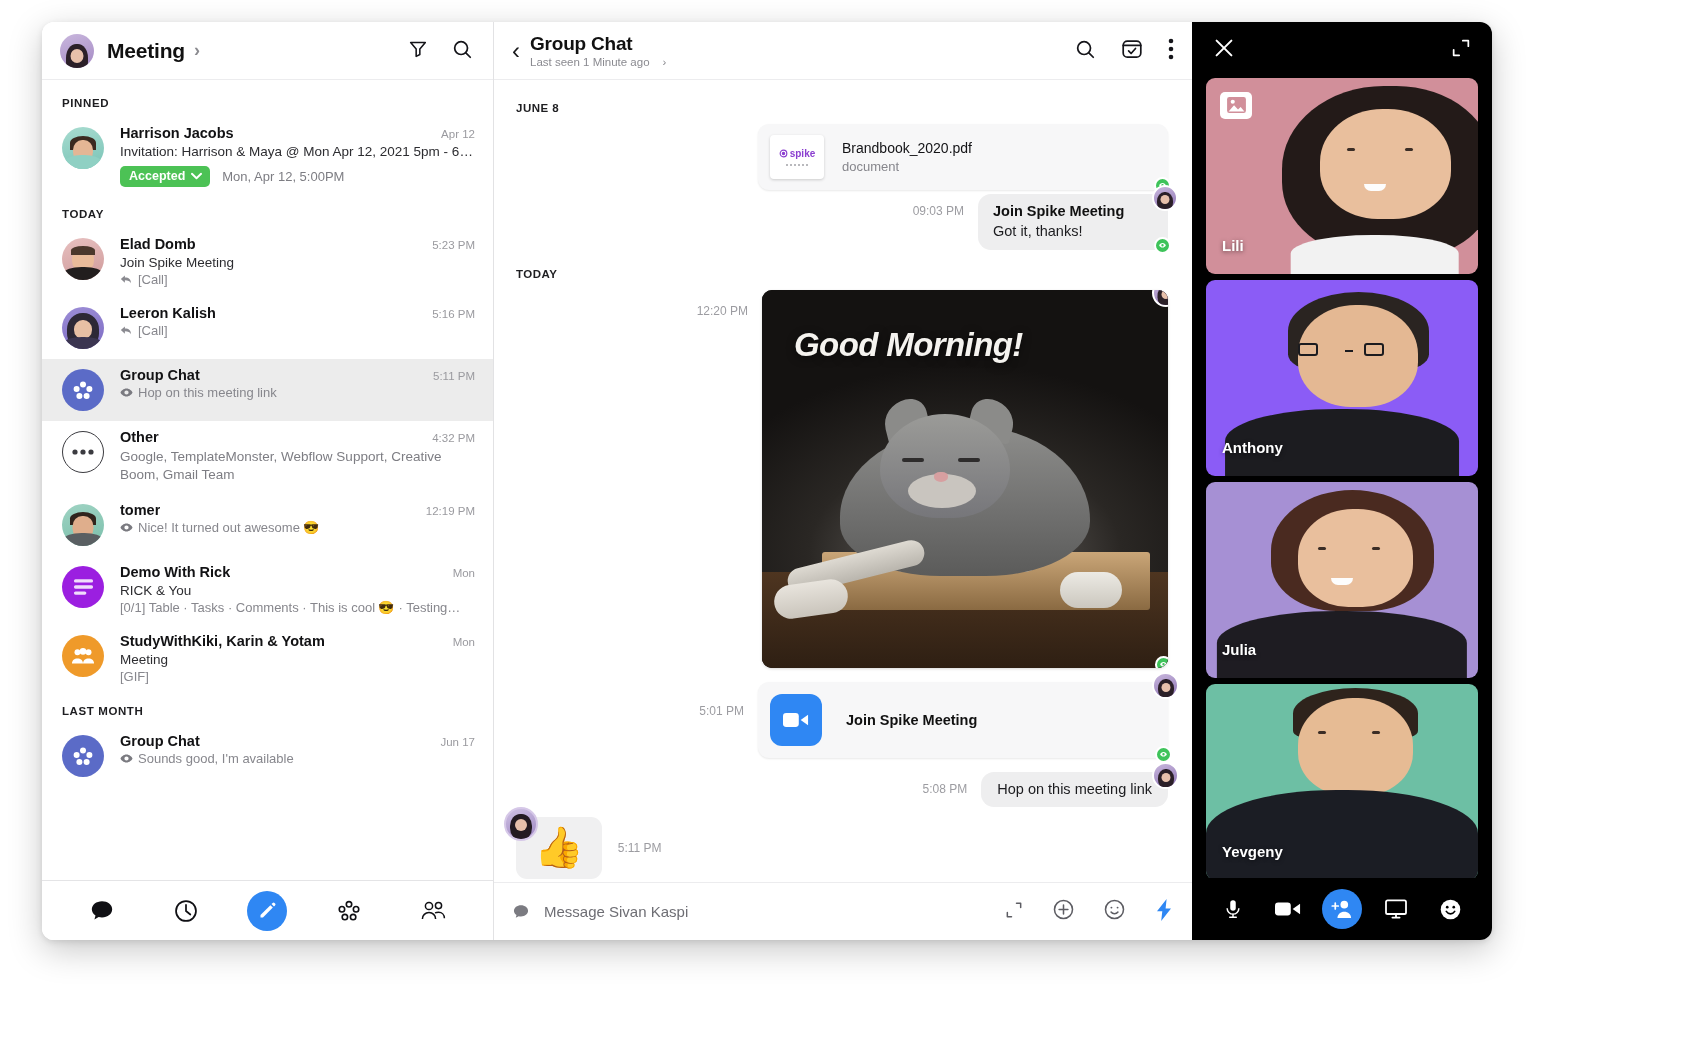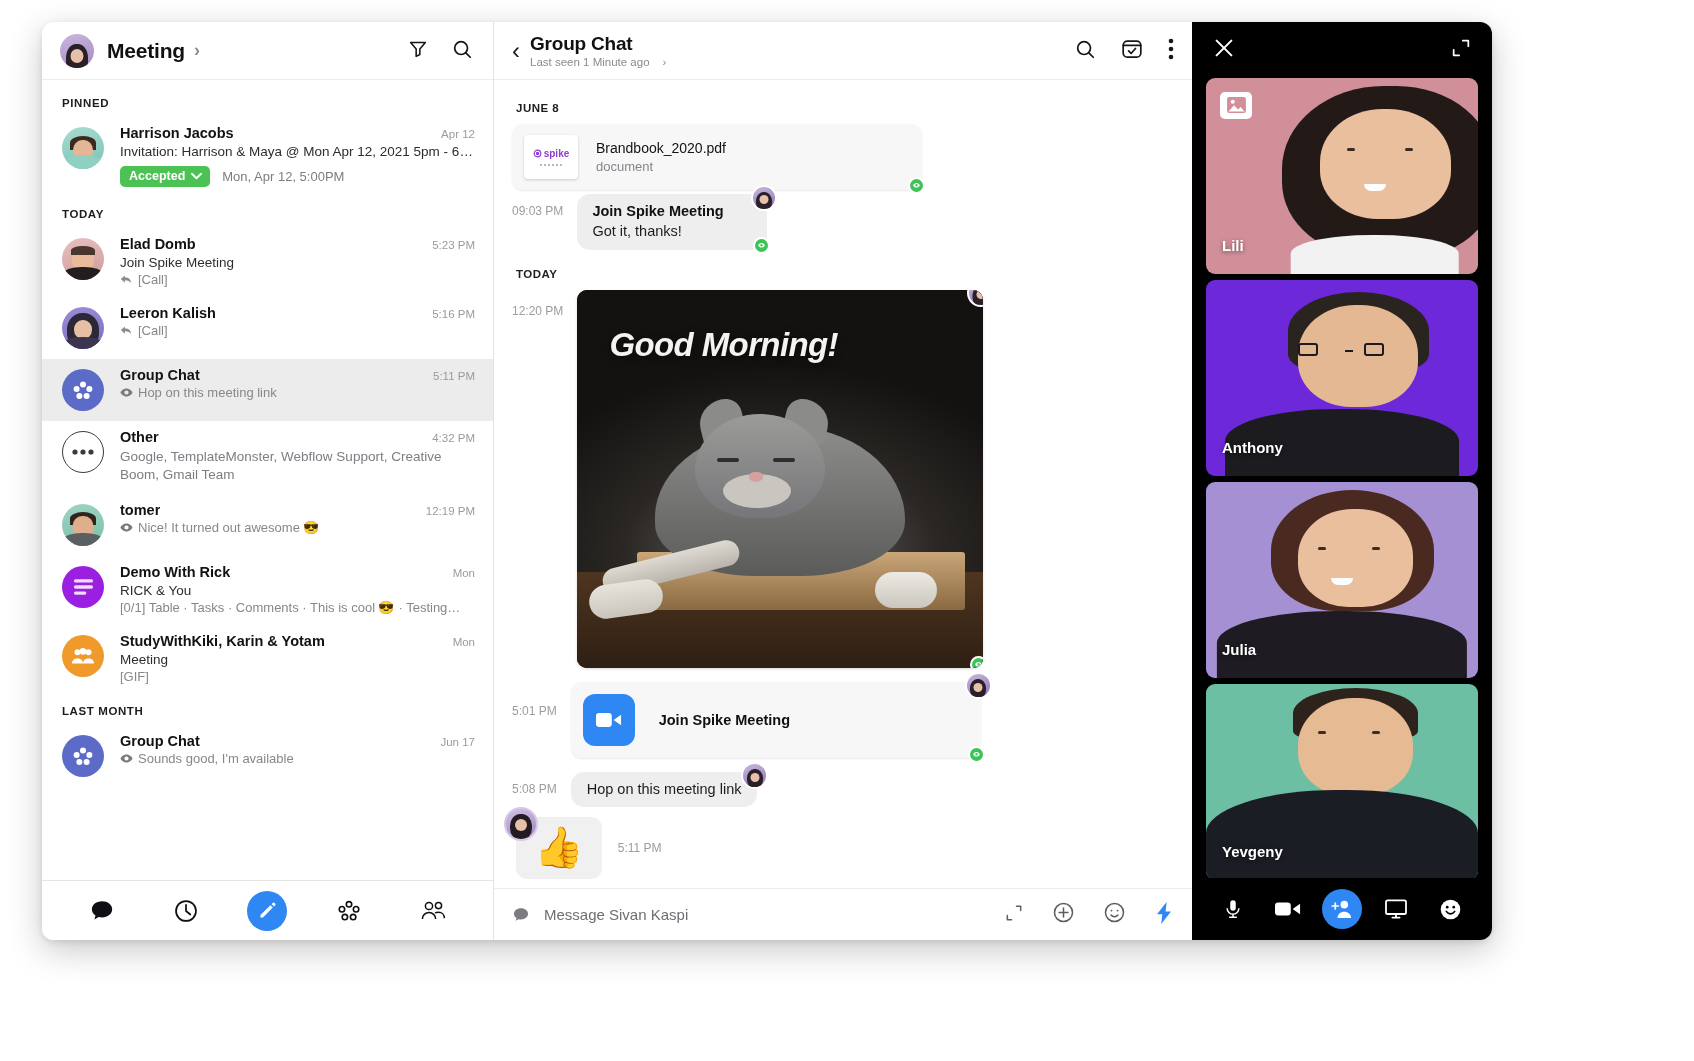--- a/index.html
+++ b/index.html
@@ -143,21 +143,21 @@
   .chat-hicon { margin-left: 24px; cursor:pointer; }
 
   .thread {
     flex:1 1 auto; overflow:hidden; padding: 16px 24px 0 18px;
     position:relative;
   }
   .daylabel {
     font-size:11.5px; font-weight:bold; color:#1e1e21; letter-spacing:0.5px;
     margin: 6px 0 10px 4px;
   }
-  .msg-row { display:flex; align-items:flex-start; justify-content:flex-start;
+  .msg-row { display:flex; align-items:flex-start; justify-content:flex-end;
     gap:14px; margin-bottom: 4px; }
   .msg-time { font-size:12px; color:#9c9ca1; white-space:nowrap; padding-top:10px; }
   .bubble {
     background:#eeeeef; border-radius:13px; position:relative;
     max-width: 420px;
   }
   .bubble.filecard {
     background:#f7f7f8; border-radius:11px; display:flex; align-items:center;
     gap:18px; padding: 11px 16px 11px 12px; min-width: 410px;
     box-shadow: 0 1px 2px rgba(0,0,0,0.09);
@@ -277,21 +277,21 @@
   .react-bubble {
     background:#f0f0f1; border-radius:11px; padding:10px 18px 12px;
     font-size:40px; line-height:1; position:relative;
   }
   .react-av {
     position:absolute; left:-12px; top:-10px; width:34px; height:34px;
     border-radius:50%; overflow:hidden; border:2px solid #d6c8e8;
   }
 
   .composer {
-    height: 52px; flex:0 0 auto; border-top:1px solid #ececee;
+    height: 58px; flex:0 0 auto; border-top:1px solid #ececee;
     display:flex; align-items:center; padding: 0 18px 0 18px; gap:14px;
   }
   .composer-ph { font-size:15px; color:#6e6e74; }
   .composer-sp { flex:1; }
   .comp-icon { margin-left: 14px; cursor:pointer; }
 
   
   .video {
     width: 300px; flex:0 0 auto; background:#000;
     display:flex; flex-direction:column; position:relative;
@@ -810,21 +810,21 @@
           <div class="hair" style="left:28%;top:4%;width:78%;height:88%;background:#231a18;border-radius:48% 46% 40% 44%"></div>
           <div class="skin" style="left:42%;top:16%;width:48%;height:56%;background:#e9bf9d"></div>
           <div style="position:absolute;left:52%;top:36%;width:8px;height:3px;border-radius:2px;background:#3b2d26"></div>
           <div style="position:absolute;left:73%;top:36%;width:8px;height:3px;border-radius:2px;background:#3b2d26"></div>
           <div style="position:absolute;left:58%;top:54%;width:22px;height:7px;border-radius:0 0 12px 12px;background:#fdfdfd"></div>
           <div class="torso" style="left:62%;bottom:0;width:62%;height:20%;background:#f2f2f2"></div>
         </div>
         <div class="vtile-name">Lili</div>
       </div>
 
-      <div class="vtile" style="background:#6d28d9">
+      <div class="vtile" style="background:#8b5cf6">
         <div class="face">
           <div class="hair" style="left:30%;top:6%;width:52%;height:40%;background:#2a2421;border-radius:50% 50% 20% 20%"></div>
           <div class="skin" style="left:34%;top:13%;width:44%;height:52%;background:#e4b893"></div>
           <div style="position:absolute;left:34%;top:32%;width:20px;height:13px;border:2px solid #1b1b1f;border-radius:3px"></div>
           <div style="position:absolute;left:58%;top:32%;width:20px;height:13px;border:2px solid #1b1b1f;border-radius:3px"></div>
           <div style="position:absolute;left:51%;top:36%;width:8px;height:2px;background:#1b1b1f"></div>
           <div class="torso" style="left:50%;bottom:0;width:86%;height:34%;background:#1c1c20"></div>
         </div>
         <div class="vtile-name">Anthony</div>
       </div>

